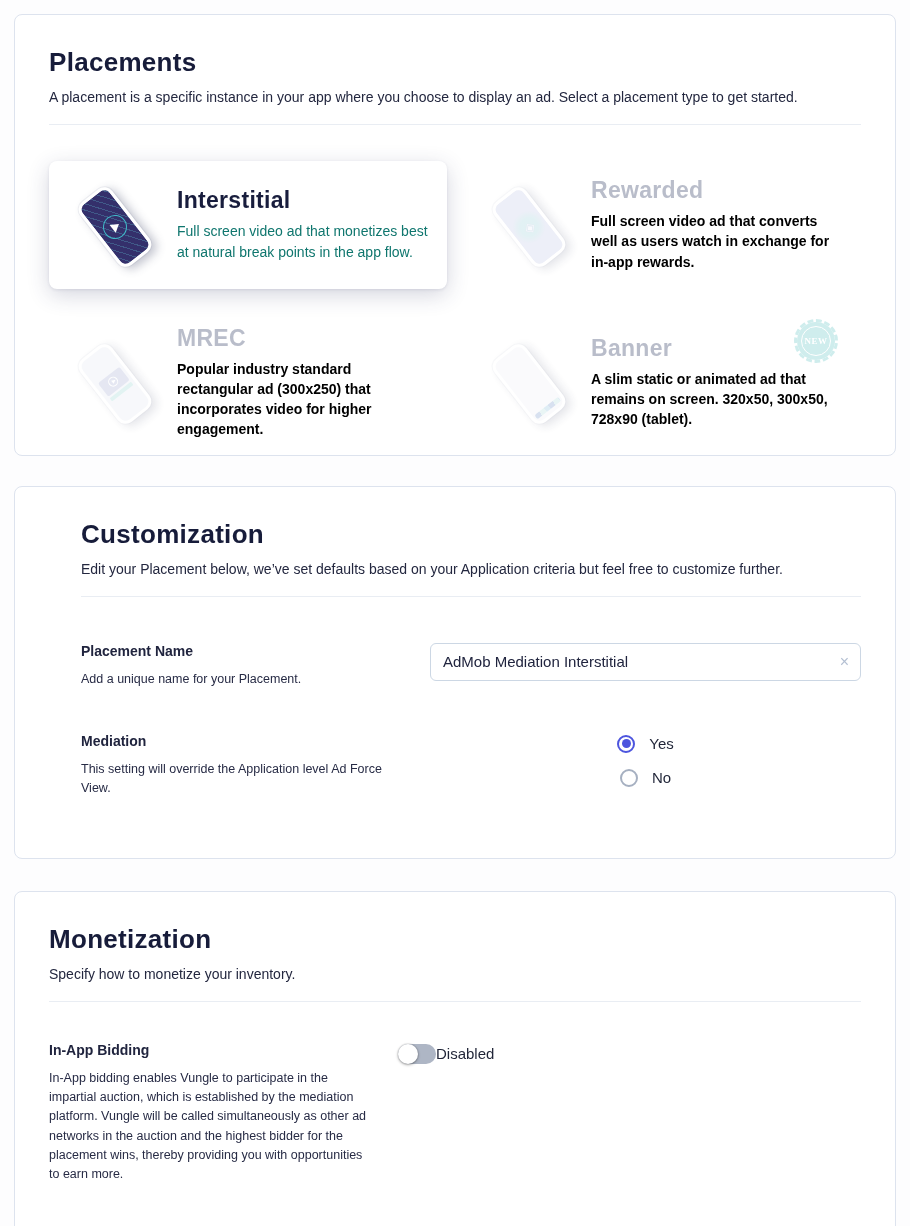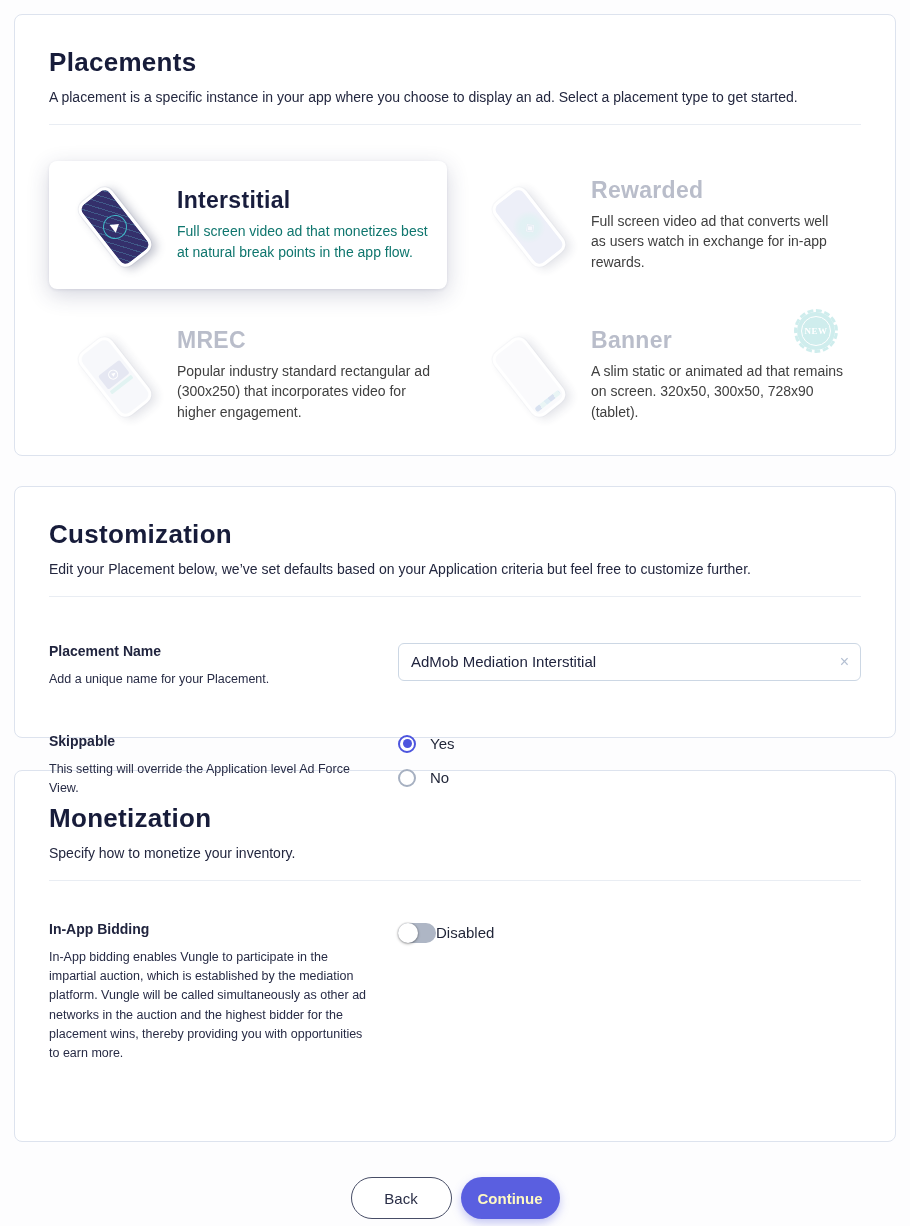--- a/index.html
+++ b/index.html
@@ -11,21 +11,21 @@
     color:#23263c;
     overflow:hidden;
   }
   .card {
     margin:0 14px;
     background:#ffffff;
     border:1px solid #dde3ee;
     border-radius:8px;
   }
   .card-1 { margin-top:14px; height:442px; }
-  .card-2 { margin-top:30px; height:252px; }
+  .card-2 { margin-top:30px; height:373px;padding-left:32px; }
   .card-3 { margin-top:32px; height:372px; }
 
   .section-title {
     font-size:26px;
     font-weight:700;
     color:#171c3a;
     letter-spacing:.3px;
     padding:32px 34px 0;
   }
   .section-subtitle {
@@ -60,21 +60,21 @@
     cursor:pointer;
   }
   .ptype.selected {
     background:#ffffff;
     box-shadow:0 6px 22px rgba(45,52,96,.20), 0 1px 3px rgba(45,52,96,.10);
   }
   .ptype-text { flex:1; }
   .ptype-title { font-size:23px; font-weight:700; color:#181d3d; letter-spacing:.3px; }
   .ptype-desc  { font-size:14px; color:#0f766e; margin-top:7px; line-height:1.45; max-width:272px; }
   .ptype.dimmed .ptype-title { color:#b9bdca; }
-  .ptype.dimmed .ptype-desc  { color:#404040; }
+  .ptype.dimmed .ptype-desc  { color:#000000;font-weight:bold; }
   .ptype.dimmed .phone-wrap  { opacity:.45; }
 
   
   .phone-wrap { width:96px; height:100px; position:relative; flex:none; }
   .phone {
     position:absolute; left:30px; top:12px;
     width:40px; height:80px;
     background:#ffffff;
     border-radius:10px;
     transform:rotate(-38deg);
@@ -130,21 +130,21 @@
   }
   .mrec-bar { width:27px; height:4px; border-radius:1px; background:#bfe6e3; }
   .screen-banner { background:#f4f6fa; justify-content:flex-end; }
   .banner-bar {
     width:90%; height:5px; border-radius:2px; margin-bottom:4px;
     background:repeating-linear-gradient(90deg,#a9bede 0 6px,#cfeaea 6px 12px,#b9d9ea 12px 17px);
   }
 
   
   .seal {
-    position:absolute; right:26px; top:1px;
+    position:absolute; right:26px; top:11px;
     width:38px; height:38px; border-radius:50%;
     background:#cfeded;
     display:flex; align-items:center; justify-content:center;
   }
   .seal::before {
     content:""; position:absolute; inset:4px;
     border:1px solid #ffffff; border-radius:50%;
   }
   .seal::after {
     content:""; position:absolute; inset:-3px;
@@ -177,21 +177,21 @@
     background:#ffffff;
     outline:none;
   }
   .clear-x {
     position:absolute; right:12px; top:9px;
     color:#b3bfd2; font-size:16px; line-height:20px;
     cursor:pointer; user-select:none;
   }
 
   .radio-group { display:flex; flex-direction:column; gap:16px; margin-top:2px; }
-  .radio-option { display:flex; align-items:center; gap:14px; cursor:pointer; }
+  .radio-option { display:flex; align-items:center; gap:14px; cursor:pointer;justify-content:center; }
   .radio {
     width:18px; height:18px; border-radius:50%;
     border:2px solid #a6b0c1; position:relative; flex:none;
     background:#fff;
   }
   .radio.checked { border-color:#4d55de; }
   .radio.checked::after {
     content:""; position:absolute; inset:2.5px;
     background:#4d55de; border-radius:50%;
   }
@@ -322,21 +322,21 @@
     <div class="field-col">
       <div class="input-wrap">
         <input type="text" class="text-input" value="AdMob Mediation Interstitial" style="">
         <span class="clear-x">×</span>
       </div>
     </div>
   </div>
 
   <div class="form-row row-skippable">
     <div class="label-col">
-      <div class="field-label">Skippable</div>
+      <div class="field-label">Mediation</div>
       <div class="field-helper helper-narrow">This setting will override the Application level Ad Force View.</div>
     </div>
     <div class="field-col">
       <div class="radio-group">
         <div class="radio-option">
           <span class="radio checked"></span>
           <span class="radio-label">Yes</span>
         </div>
         <div class="radio-option">
           <span class="radio"></span>

